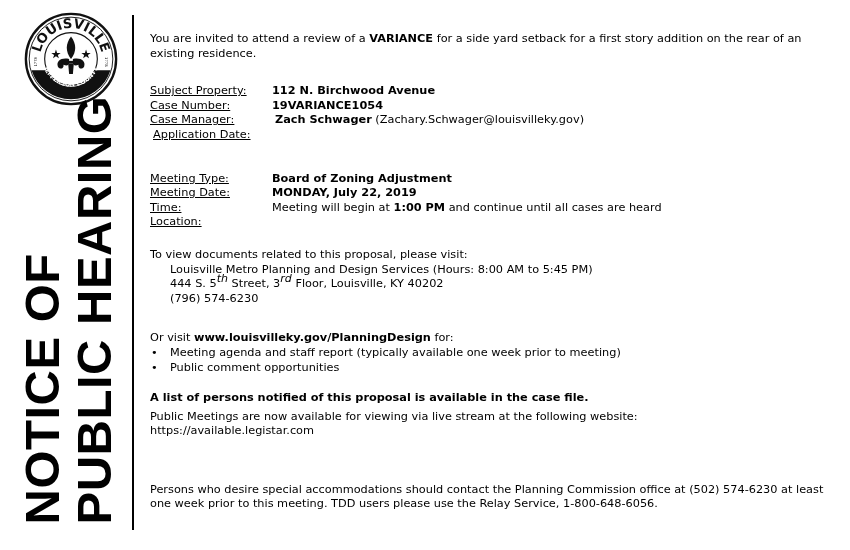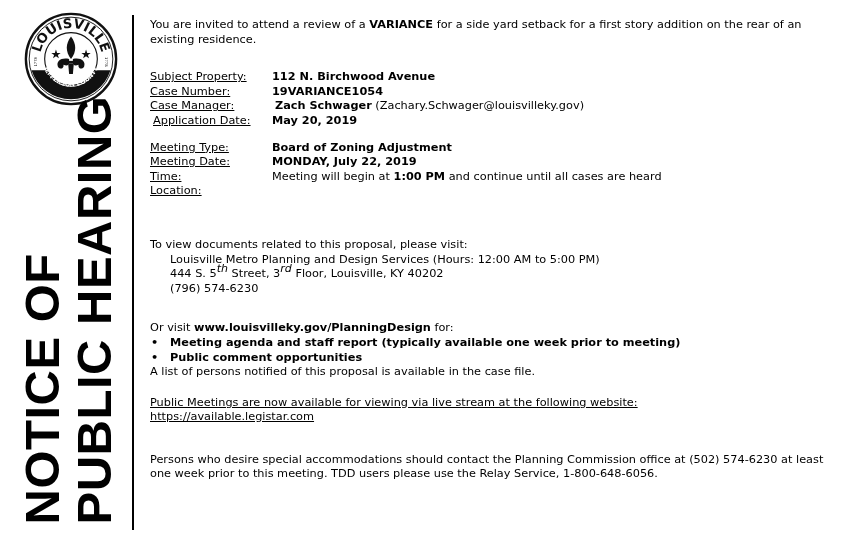--- a/index.html
+++ b/index.html
@@ -8,38 +8,38 @@
     .logo { position: absolute; left: 24px; top: 12px; width: 94px; height: 94px; }
     .vtitle { position: absolute; left: 10px; top: 115px; width: 115px; height: 390px; }
     .vtitle-inner {
       position: absolute; left: 50%; top: 50%;
       transform: translate(-50%, -50%) rotate(-90deg);
       white-space: nowrap; font-family: "Liberation Sans", sans-serif;
       font-weight: bold; font-size: 49px; line-height: 52px; letter-spacing: 0.5px;
     }
     .vtitle-inner div { text-align: left; }
     .divider { position: absolute; left: 132px; top: 15px; width: 2px; height: 515px; background: #000; }
-    .content { position: absolute; left: 150px; top: 18px; width: 690px; font-size: 11.3px; line-height: 14.6px; }
+    .content { position: absolute; left: 150px; top: 32px; width: 690px; font-size: 11.3px; line-height: 14.6px; }
     .p { margin: 0; }
     .b { font-weight: bold; }
     .intro { margin-bottom: 23px; }
     .grid { display: grid; grid-template-columns: 122px auto; }
     .grid .lbl { white-space: nowrap; text-decoration: underline; }
     .grid .val { white-space: nowrap; }
-    .block2 { margin-top: 12px; }
-    .docs { margin-top: 39px; }
+    .block2 { margin-top: 29px; }
+    .docs { margin-top: 18px; }
     .indent { padding-left: 20px; }
     sup { font-size: 11px; line-height: 0; vertical-align: super; font-style: italic; }
     .visit { margin-top: 25px; }
-    ul { margin: 0; padding-left: 20px; list-style: none; font-weight: bold; }
+    ul { margin: 0; padding-left: 20px; list-style: none; }
     ul li { position: relative; }
     ul li::before { content: "•"; position: absolute; left: -19px; }
-    .notified { margin-top: 0; }
-    .stream { margin-top: 16px; text-decoration: underline; }
-    .access { margin-top: 28px; }
+    .notified { margin-top: 16px; font-weight: bold; }
+    .stream { margin-top: 4px; }
+    .access { margin-top: 44px; }
   </style>
 </head>
 <body>
 
 <svg class="logo" viewBox="0 0 100 100">
   <defs>
     <path id="arcTop" d="M 17 50 A 33 33 0 0 1 83 50"></path>
     <path id="arcBot" d="M 20 56 A 31 31 0 0 0 80 56"></path>
   </defs>
   <circle cx="50" cy="50" r="48" fill="#fff" stroke="#111" stroke-width="2.5"></circle>
@@ -82,36 +82,35 @@
   <p class="p intro"><span>You are invited to attend a review of a </span><span class="b">VARIANCE</span><span> for a side yard setback for a first story addition on the rear of an existing residence.</span></p>
 
   <div class="grid">
     <div class="lbl">Subject Property:</div>
     <div class="val b">112 N. Birchwood Avenue</div>
     <div class="lbl">Case Number:</div>
     <div class="val b">19VARIANCE1054</div>
     <div class="lbl">Case Manager:</div>
     <div class="val" style="padding-left:3px"><span class="b">Zach Schwager</span><span> (Zachary.Schwager@louisvilleky.gov)</span></div>
     <div class="lbl" style="padding-left:3px">Application Date:</div>
-    <div class="val b">May 20, 2019</div>
   </div>
 
   <div class="grid block2">
     <div class="lbl">Meeting Type:</div>
     <div class="val b">Board of Zoning Adjustment</div>
     <div class="lbl">Meeting Date:</div>
     <div class="val b">MONDAY, July 22, 2019</div>
     <div class="lbl">Time:</div>
     <div class="val"><span>Meeting will begin at </span><span class="b">1:00 PM</span><span> and continue until all cases are heard</span></div>
     <div class="lbl">Location:</div>
   </div>
 
   <div class="docs">
     <p class="p">To view documents related to this proposal, please visit:</p>
-    <p class="p indent">Louisville Metro Planning and Design Services (Hours: 12:00 AM to 5:00 PM)</p>
+    <p class="p indent">Louisville Metro Planning and Design Services (Hours: 8:00 AM to 5:45 PM)</p>
     <p class="p indent"><span>444 S. 5</span><sup>th</sup><span> Street, 3</span><sup>rd</sup><span> Floor, Louisville, KY 40202</span></p>
     <p class="p indent">(796) 574-6230</p>
   </div>
 
   <div class="visit">
     <p class="p"><span>Or visit </span><span class="b">www.louisvilleky.gov/PlanningDesign</span><span> for:</span></p>
     <ul>
       <li>Meeting agenda and staff report (typically available one week prior to meeting)</li>
       <li>Public comment opportunities</li>
     </ul>

